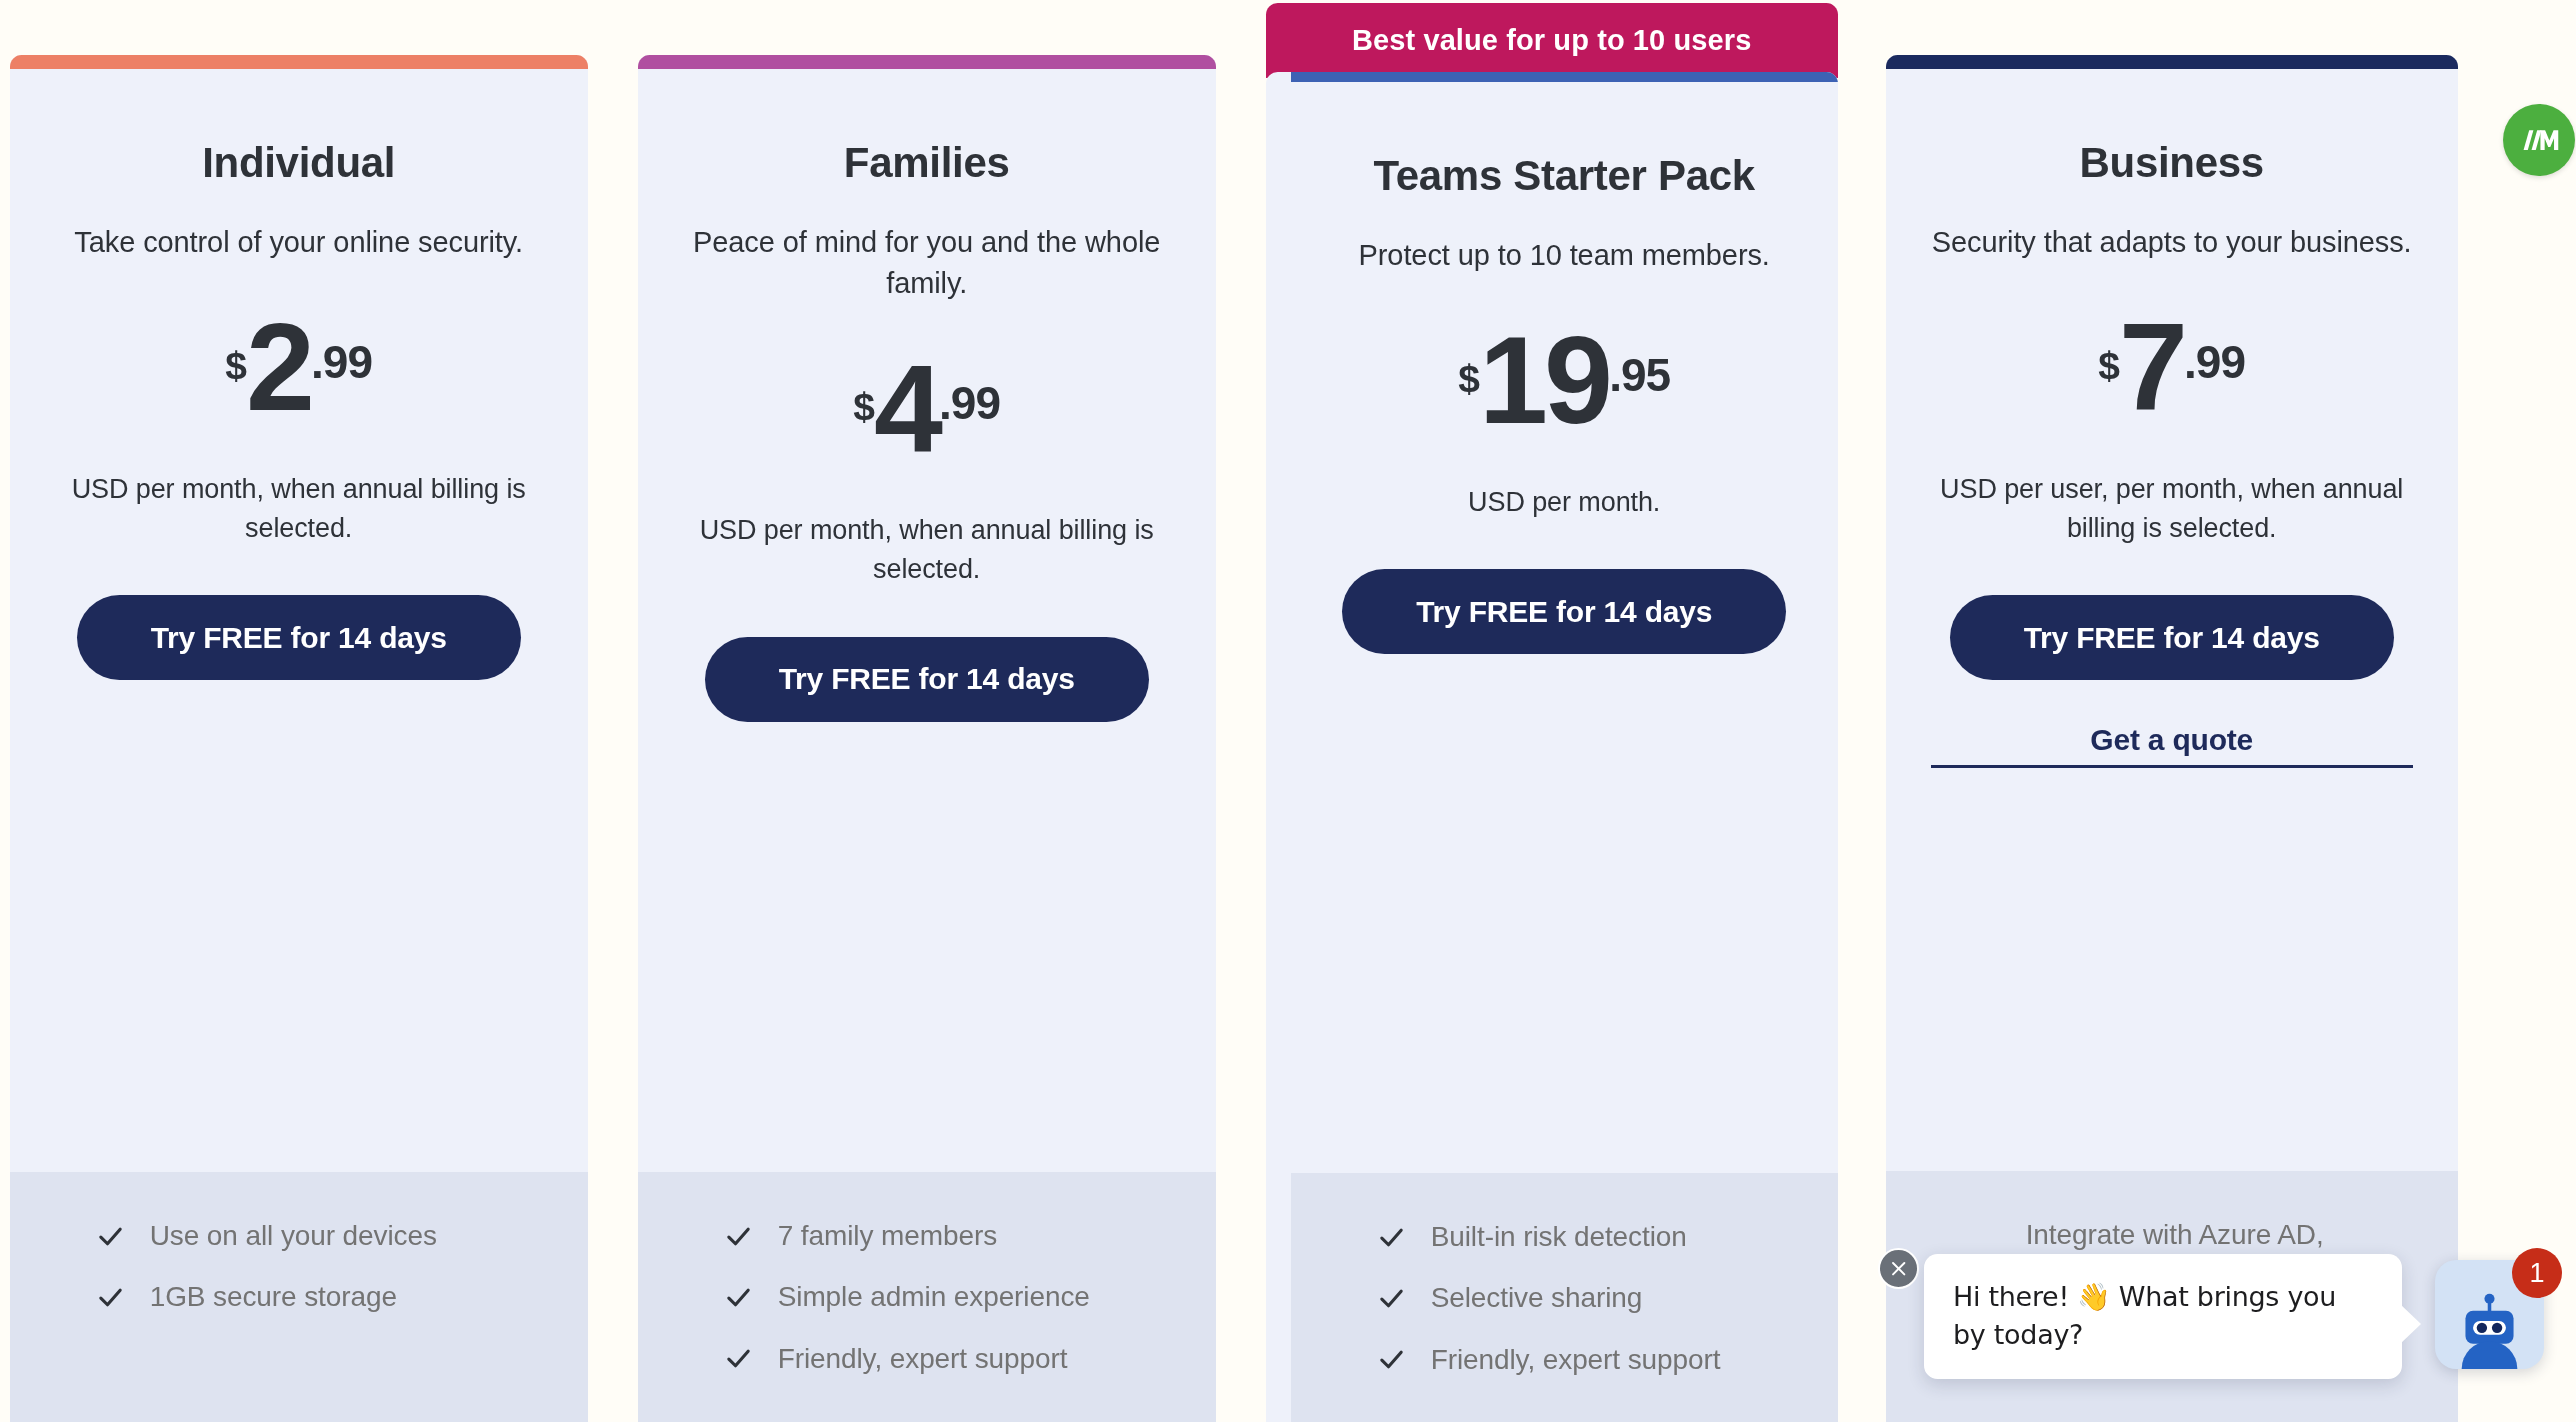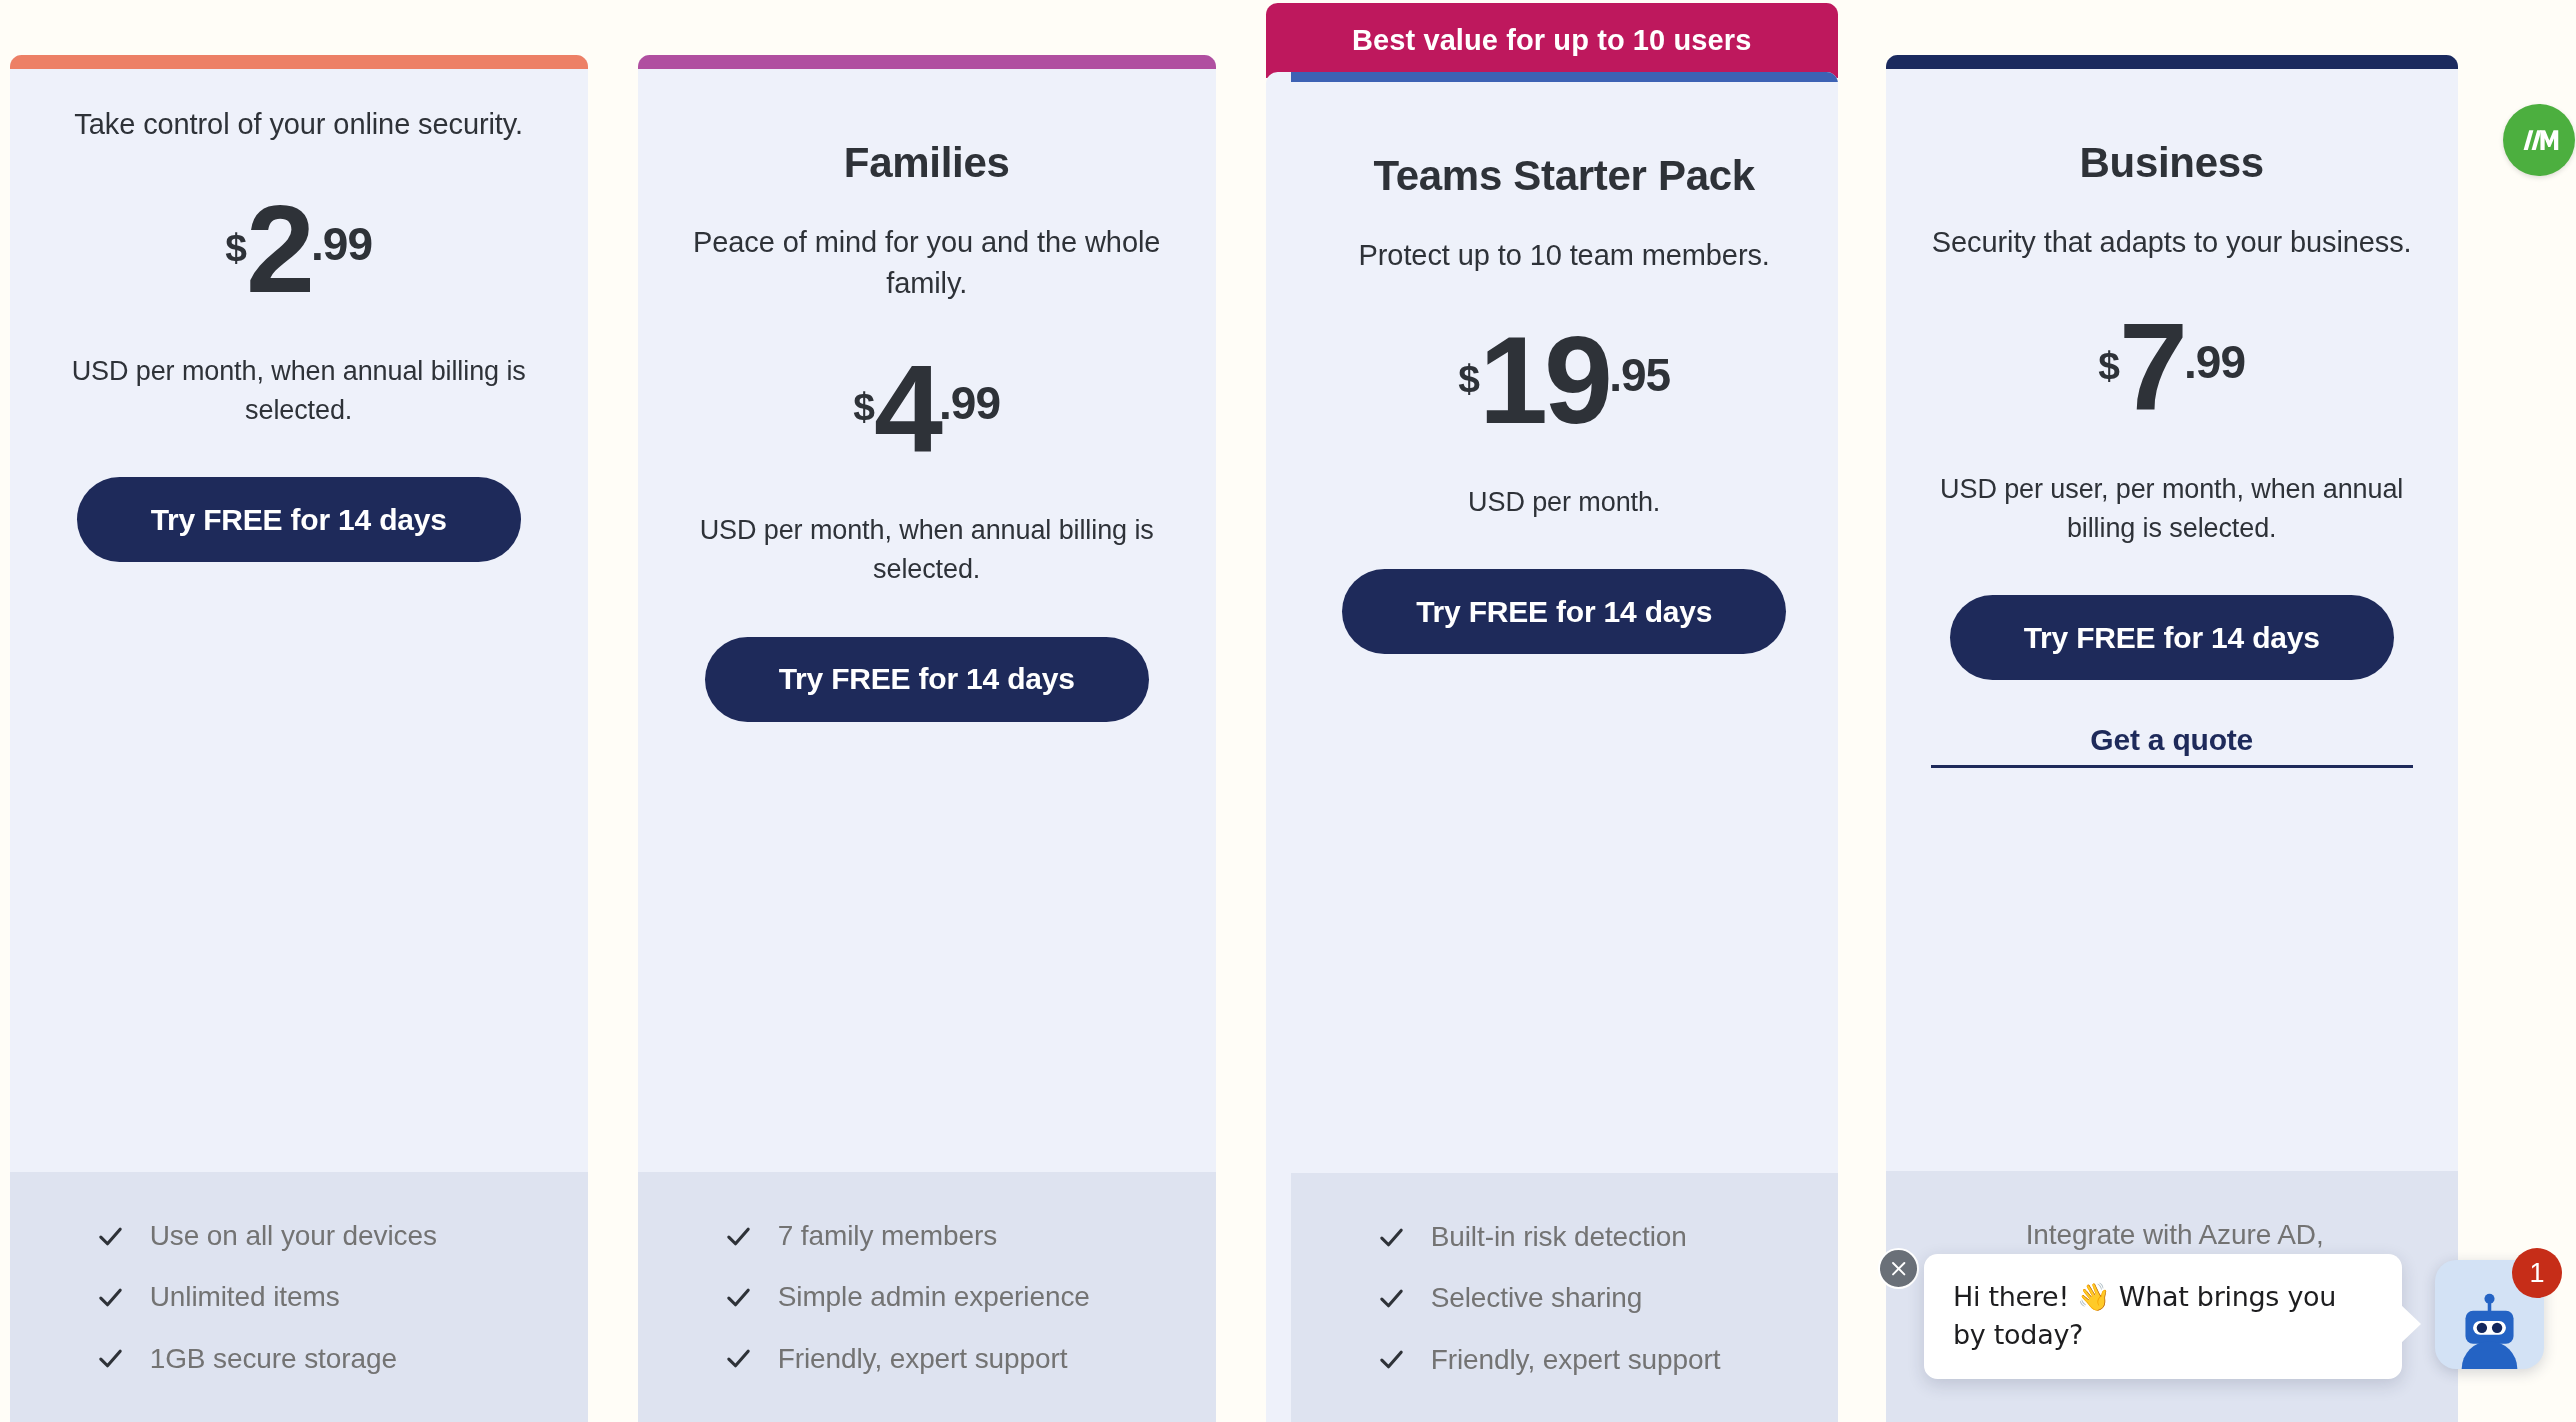--- a/index.html
+++ b/index.html
@@ -330,20 +330,21 @@
       </svg>
     </span>
   </div>
 
   <div class="cards">
 
     <div class="card-slot slot-1">
       <div class="card card-std">
         <div class="top-bar" style="background: rgb(237, 128, 102);"></div>
         <div class="card-body">
+          <div class="plan-title">Individual</div>
           <div class="plan-tagline">Take control of your online security.</div>
           <div class="price-row">
             <span class="price-currency">$</span>
             <span class="price-whole">2</span>
             <span class="price-cents">.99</span>
           </div>
           <div class="price-note">USD per month, when annual billing is selected.</div>
           <div class="cta-wrap">
             <button class="cta-button">Try FREE for 14 days</button>
           </div>
@@ -351,28 +352,20 @@
         </div>
         <div class="features features-1">
           <ul class="feature-list">
             <li class="feature-item">
               <span class="feature-check">
                 <svg viewBox="0 0 24 24" fill="none" stroke="currentColor" stroke-width="2.6" stroke-linecap="round" stroke-linejoin="round" aria-hidden="true">
                     <polyline points="4 12.5 9.5 18 20 6"></polyline>
                   </svg>
               </span>
               <span class="feature-text">Use on all your devices</span>
-            </li>
-            <li class="feature-item">
-              <span class="feature-check">
-                <svg viewBox="0 0 24 24" fill="none" stroke="currentColor" stroke-width="2.6" stroke-linecap="round" stroke-linejoin="round" aria-hidden="true">
-                    <polyline points="4 12.5 9.5 18 20 6"></polyline>
-                  </svg>
-              </span>
-              <span class="feature-text">Unlimited items</span>
             </li>
             <li class="feature-item">
               <span class="feature-check">
                 <svg viewBox="0 0 24 24" fill="none" stroke="currentColor" stroke-width="2.6" stroke-linecap="round" stroke-linejoin="round" aria-hidden="true">
                     <polyline points="4 12.5 9.5 18 20 6"></polyline>
                   </svg>
               </span>
               <span class="feature-text">1GB secure storage</span>
             </li>
           </ul>

